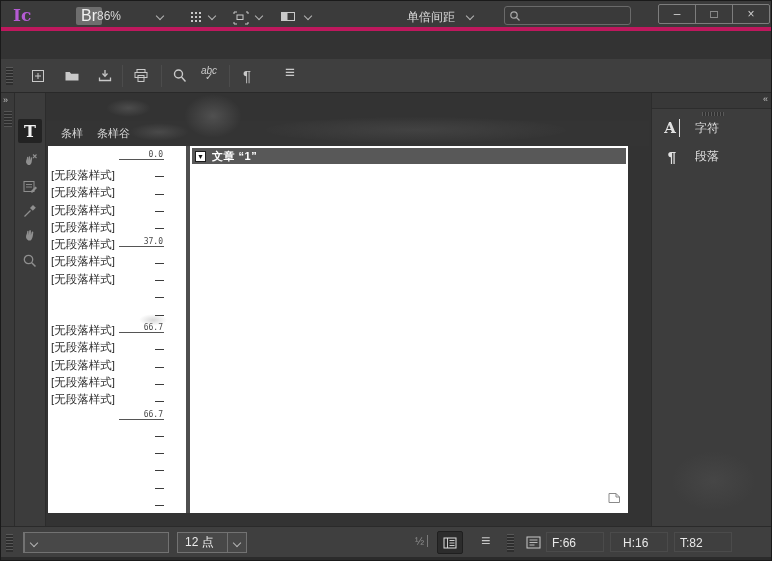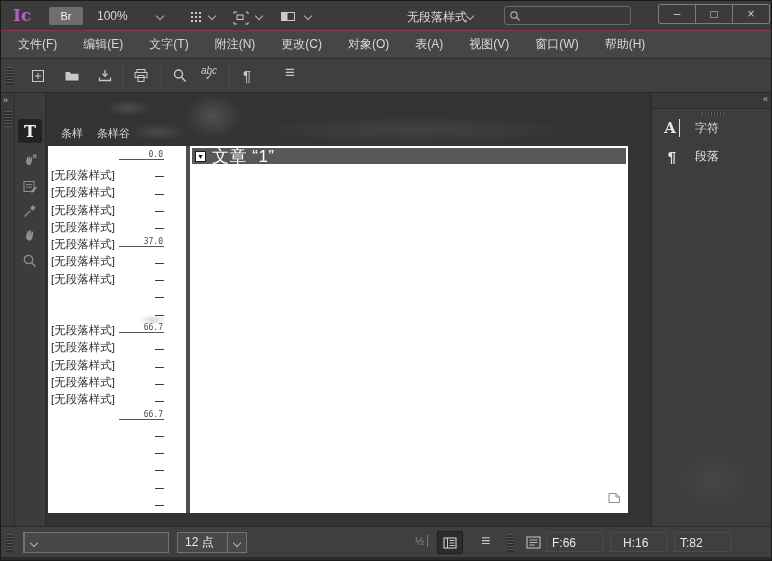--- a/index.html
+++ b/index.html
@@ -1,24 +1,24 @@
 <!DOCTYPE html>
 <html><head>
 <meta charset="utf-8">
 <style>
   html,body{margin:0;padding:0;background:#1d1d1d}
   *{box-sizing:border-box}
   .app{position:relative;width:772px;height:561px;background:#333;overflow:hidden;
        font-family:"Liberation Sans",sans-serif;border:1px solid #1a1a1a;color:#d6d6d6}
   
-  .titlebar{position:absolute;left:0;top:0;width:100%;height:30px;background:#3b3b3b;border-bottom:1px solid #be185d}
+  .titlebar{position:absolute;left:0;top:0;width:100%;height:30px;background:#3b3b3b;border-bottom:4px solid #be185d}
   .titlebar>*{position:absolute}
   .app-logo{left:12px;top:4px;font-size:17px;font-weight:bold;color:#b55bd3;font-family:"DejaVu Serif",serif}
-  .br-btn{left:48px;top:6px;width:34px;height:18px;background:#6e6e6e;border-radius:2px;color:#f0f0f0;
-          font-size:11px;text-align:center;line-height:18px}
+  .br-btn{left:75px;top:6px;width:26px;height:18px;background:#6e6e6e;border-radius:2px;color:#f0f0f0;
+          font-size:16px;text-align:center;line-height:18px}
   .zoom-val{left:96px;top:8px;font-size:12px;color:#d9d9d9}
   .chev{display:inline-block;width:6px;height:6px;border-right:1.4px solid #b5b5b5;border-bottom:1.4px solid #b5b5b5;
         transform:rotate(45deg)}
   .tb-chev{position:absolute;top:12px}
   .tb-icon{top:8px}
   .workspace{left:406px;top:8px;font-size:12px;color:#dcdcdc}
   .searchbox{left:503px;top:5px;width:127px;height:19px;background:#3a3a3a;border:1px solid #6a6a6a;border-radius:3px;
              display:flex;align-items:center;padding:0 4px}
   .searchbox input{background:transparent;border:0;outline:0;color:#ddd;font-size:11px;width:100px}
   .winbtns{left:657px;top:3px;width:112px;height:20px;border:1px solid #7d7d7d;border-radius:2px;display:flex}
@@ -58,21 +58,21 @@
   .style-row{height:17.3px;line-height:17px;font-size:11.5px;color:#2e2e2e;white-space:nowrap}
   .ruler{position:absolute;left:0;top:0;width:116px;height:100%;pointer-events:none}
   .ruler-tick{position:absolute;right:0;width:9px;border-top:1px solid #3c3c3c}
   .ruler-line{position:absolute;right:0;width:45px;border-top:1px solid #555}
   .ruler-num{position:absolute;right:1px;top:-10px;font-size:8px;color:#4a4a4a;font-family:"DejaVu Sans Mono",monospace}
   .col-div{position:absolute;left:138px;top:0;width:4px;height:100%;background:#4f4f4f}
   .story{position:absolute;left:142px;top:0;right:0;height:100%}
   .story-header{position:absolute;left:2px;right:2px;top:2px;height:16px;background:#585858;display:flex;align-items:center}
   .collapse-box{width:11px;height:11px;background:#fff;border:1px solid #1c1c1c;color:#141414;font-size:7px;
                 display:flex;align-items:center;justify-content:center;margin:0 6px 0 3px;line-height:1}
-  .story-title{font-size:17px;font-weight:normal;color:#fff;letter-spacing:.5px}
+  .story-title{font-size:11px;font-weight:bold;color:#fff;letter-spacing:.5px}
   .jump-ic{position:absolute;right:5px;bottom:4px}
   
   .rpanel{position:absolute;left:650px;top:92px;width:122px;height:433px;background:#3d3d3d;border-left:1px solid #2c2c2c}
   .rpanel-head{position:absolute;left:0;top:0;width:100%;height:16px;background:#383838;border-bottom:1px solid #2d2d2d}
   .collapse-r{position:absolute;right:6px;top:1px;font-size:9px;color:#c2c2c2;letter-spacing:-1px}
   .rpanel-ridge{position:absolute;left:50px;top:19px;width:22px;height:4px;
                 background:repeating-linear-gradient(90deg,#5a5a5a 0 1px,#333 1px 3px)}
   .ritem{position:absolute;left:10px;display:flex;align-items:center;gap:13px}
   .ritem-ic{width:20px;font-size:15px;font-weight:bold;color:#e2e2e2;text-align:center}
   .aicon{border-right:1.5px solid #e2e2e2;padding-right:3px;font-family:"DejaVu Serif",serif}
@@ -93,21 +93,21 @@
   .smudge{position:absolute;pointer-events:none;border-radius:50%}
 </style>
 </head>
 <body>
 
 <div class="app">
 
   <div class="titlebar">
     <span class="app-logo">Ic</span>
     <span class="br-btn">Br</span>
-    <span class="zoom-val">100%</span>
+    <span class="zoom-val">86%</span>
     <span class="chev tb-chev" style="left:156px"></span>
     <span class="tb-icon" style="left:188px;position:absolute">
       <svg width="16" height="15">
           <g fill="#c9c9c9">
             <rect x="2" y="3" width="2" height="2"></rect>
             <rect x="6" y="3" width="2" height="2"></rect>
             <rect x="10" y="3" width="2" height="2"></rect>
             <rect x="2" y="7" width="2" height="2"></rect>
             <rect x="6" y="7" width="2" height="2"></rect>
             <rect x="10" y="7" width="2" height="2"></rect>
@@ -125,48 +125,36 @@
         </svg>
     </span>
     <span class="chev tb-chev" style="left:255px"></span>
     <span class="tb-icon" style="left:278px;position:absolute">
       <svg width="18" height="15">
           <rect x="2.5" y="3.5" width="13" height="8" fill="none" stroke="#c9c9c9"></rect>
           <rect x="2.5" y="3.5" width="6" height="8" fill="#c9c9c9"></rect>
         </svg>
     </span>
     <span class="chev tb-chev" style="left:304px"></span>
-    <span class="workspace">无段落样式</span>
+    <span class="workspace">单倍间距</span>
     <span class="chev tb-chev" style="left:466px"></span>
     <span class="searchbox">
       <svg width="12" height="12">
           <circle cx="5" cy="5" r="3.2" fill="none" stroke="#a9a9a9" stroke-width="1.2"></circle>
           <path d="M7.5 7.5L10.5 10.5" stroke="#a9a9a9" stroke-width="1.2"></path>
         </svg>
       <input value="" style="">
     </span>
     <span class="winbtns">
       <span class="winbtn">–</span>
       <span class="winbtn">□</span>
       <span class="winbtn">×</span>
     </span>
   </div>
 
-  <div class="menubar">
-    <span class="menu-item">文件(F)</span>
-    <span class="menu-item">编辑(E)</span>
-    <span class="menu-item">文字(T)</span>
-    <span class="menu-item">附注(N)</span>
-    <span class="menu-item">更改(C)</span>
-    <span class="menu-item">对象(O)</span>
-    <span class="menu-item">表(A)</span>
-    <span class="menu-item">视图(V)</span>
-    <span class="menu-item">窗口(W)</span>
-    <span class="menu-item">帮助(H)</span>
-  </div>
 
   <div class="toolbar">
     <span class="ridges" style="left:5px"></span>
     <span style="left:28px">
       <svg width="18" height="18" fill="none" stroke="#c9c9c9">
           <rect x="3.5" y="3.5" width="11" height="11"></rect>
           <path d="M9 6v6M6 9h6"></path>
         </svg></span>
     <span style="left:62px">
       <svg width="18" height="18">

